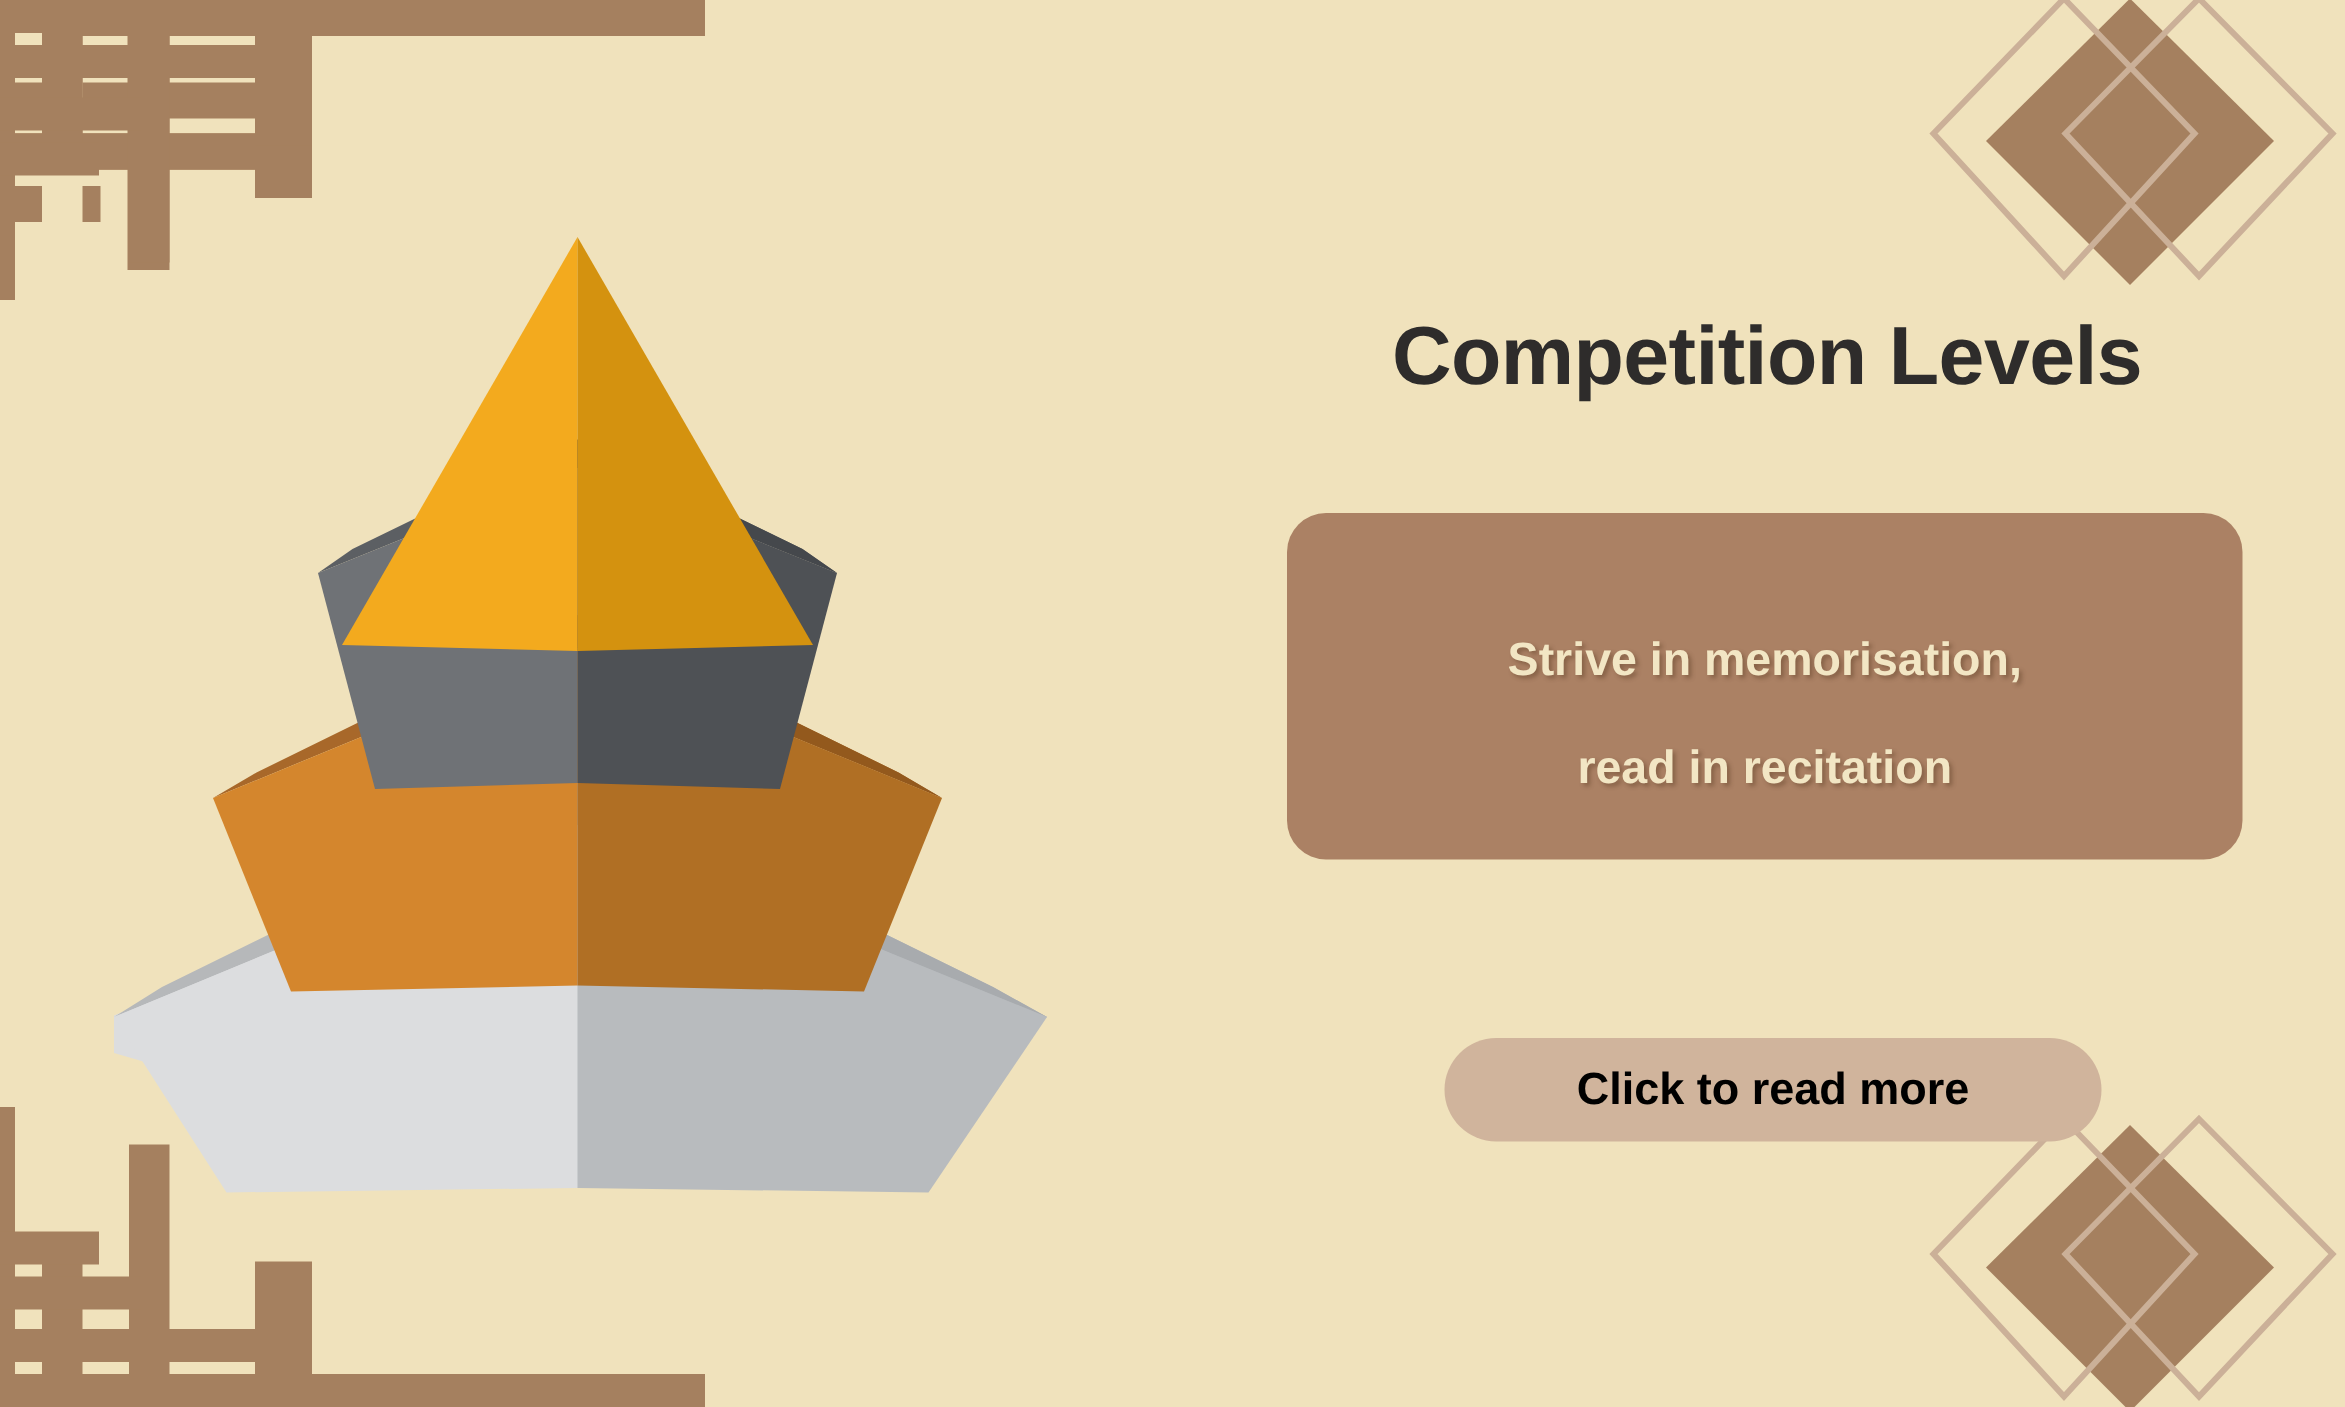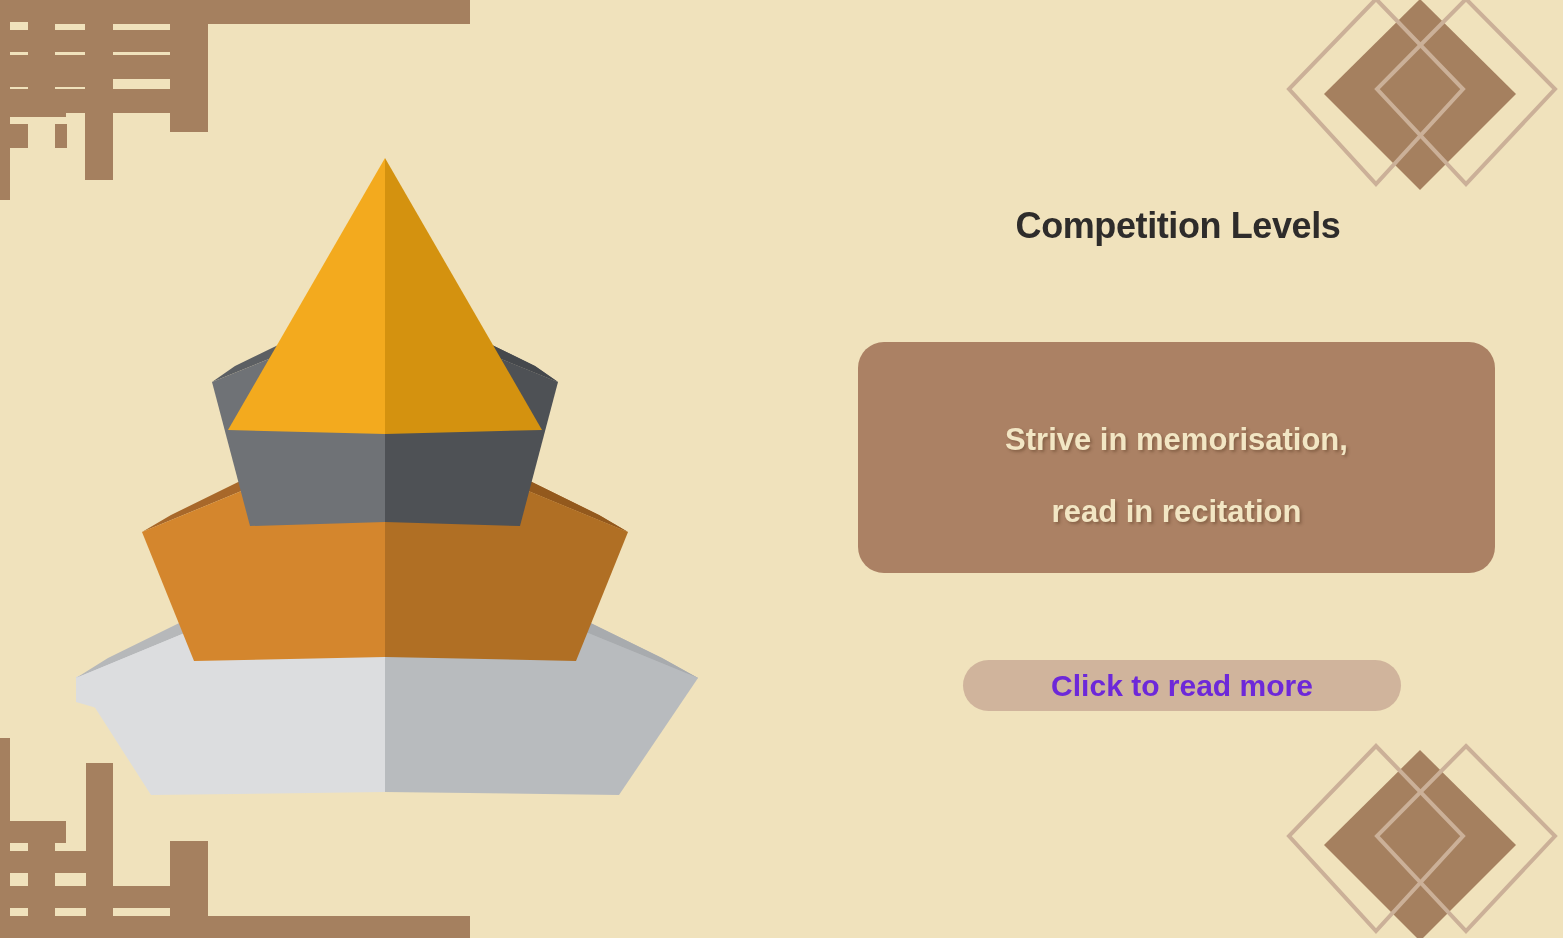--- a/index.html
+++ b/index.html
@@ -54,21 +54,21 @@
     width: 640px;
     height: 938px;
   }
 
   .page-title {
     position: absolute;
     top: 205px;
     left: 0;
     width: 640px;
     text-align: center;
-    font-size: 36px;
+    font-size: 55px;
     font-weight: bold;
     color: #2e2c2b;
     letter-spacing: -0.4px;
   }
 
   .tagline-card {
     position: absolute;
     top: 342px;
     left: 0;
     width: 637px;
@@ -88,31 +88,31 @@
     color: #f2e6c4;
     text-align: center;
     line-height: 1.1;
     text-shadow: 2px 2px 3px rgba(90, 60, 35, 0.45);
     margin-top: 37px;
   }
   .tagline-line + .tagline-line { margin-top: 37px; }
 
   .read-more-button {
     position: absolute;
-    top: 660px;
+    top: 692px;
     left: 105px;
     width: 438px;
-    height: 51px;
+    height: 69px;
     background: #d0b49c;
     border: none;
     border-radius: 40px;
     font-family: "Liberation Sans", sans-serif;
     font-size: 30px;
     font-weight: bold;
-    color: #6d28d9;
+    color: #000000;
     cursor: pointer;
     padding: 0;
   }
 </style>
 </head>
 <body>
 
 <div class="slide">
 
   <div class="lattice lattice-tl">

